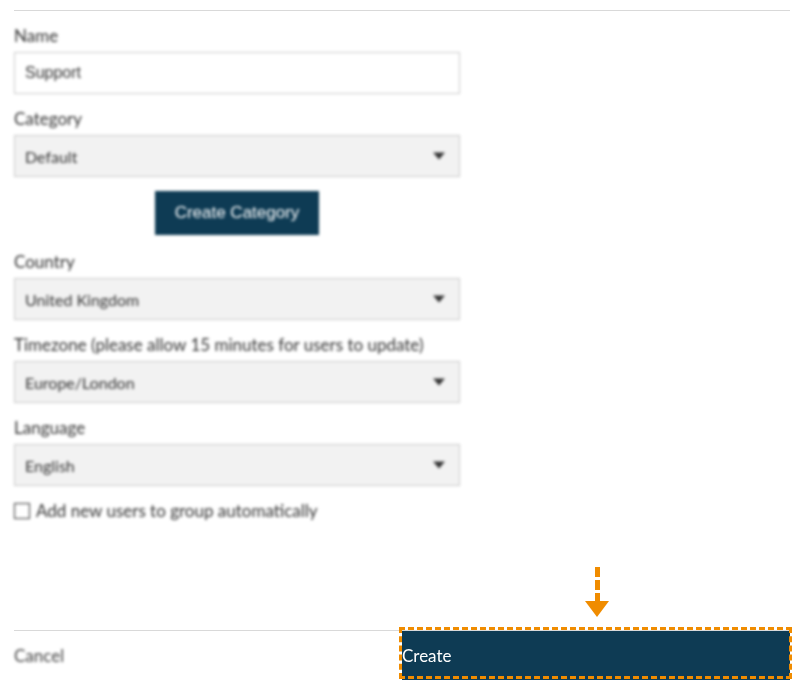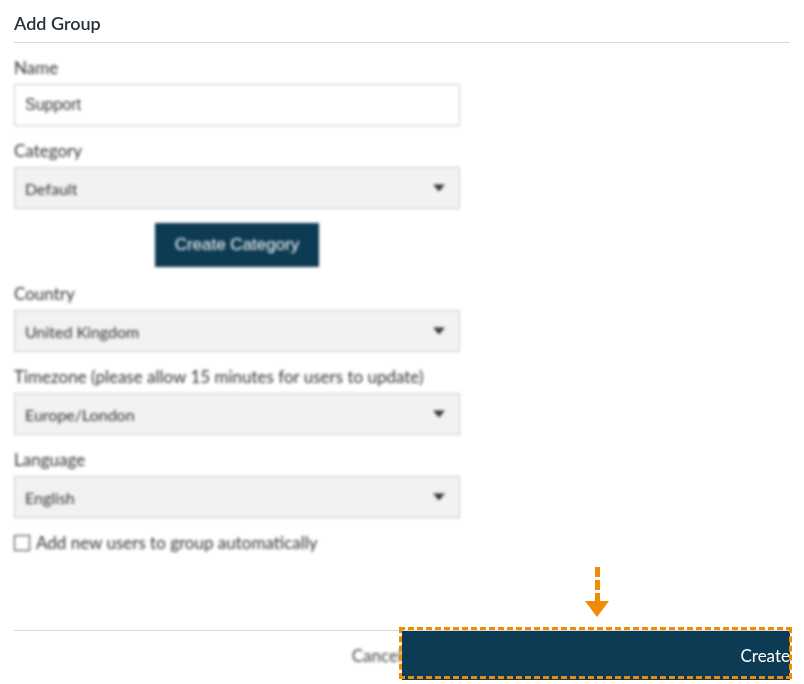--- a/index.html
+++ b/index.html
@@ -98,21 +98,21 @@
   .footer {
     position: absolute;
     left: 14px;
     width: 776px;
     bottom: 4px;
     border-top: 1px solid #d9d9d9;
     display: flex;
   }
   .footer .half {
     flex: 1;
-    text-align: right;
+    text-align: left;
     font-size: 17px;
   }
   .btn-cancel-area {
     filter: blur(1.4px);
     padding: 14px 0;
     color: #444;
     cursor: pointer;
   }
   .btn-create {
     background: #0e3b54;
@@ -140,21 +140,20 @@
     border-left: 12px solid transparent;
     border-right: 12px solid transparent;
     border-top: 16px solid #f08c00;
     margin: -2px auto 0 auto;
   }
 </style>
 </head>
 <body>
 
 <div class="wrap">
-  <div class="page-title">Add Group</div>
   <hr class="hr">
 
   <div class="blur-zone">
 
     <div class="field">
       <div class="label">Name</div>
       <input class="text-input" value="Support" style="">
     </div>
 
     <div class="field">

